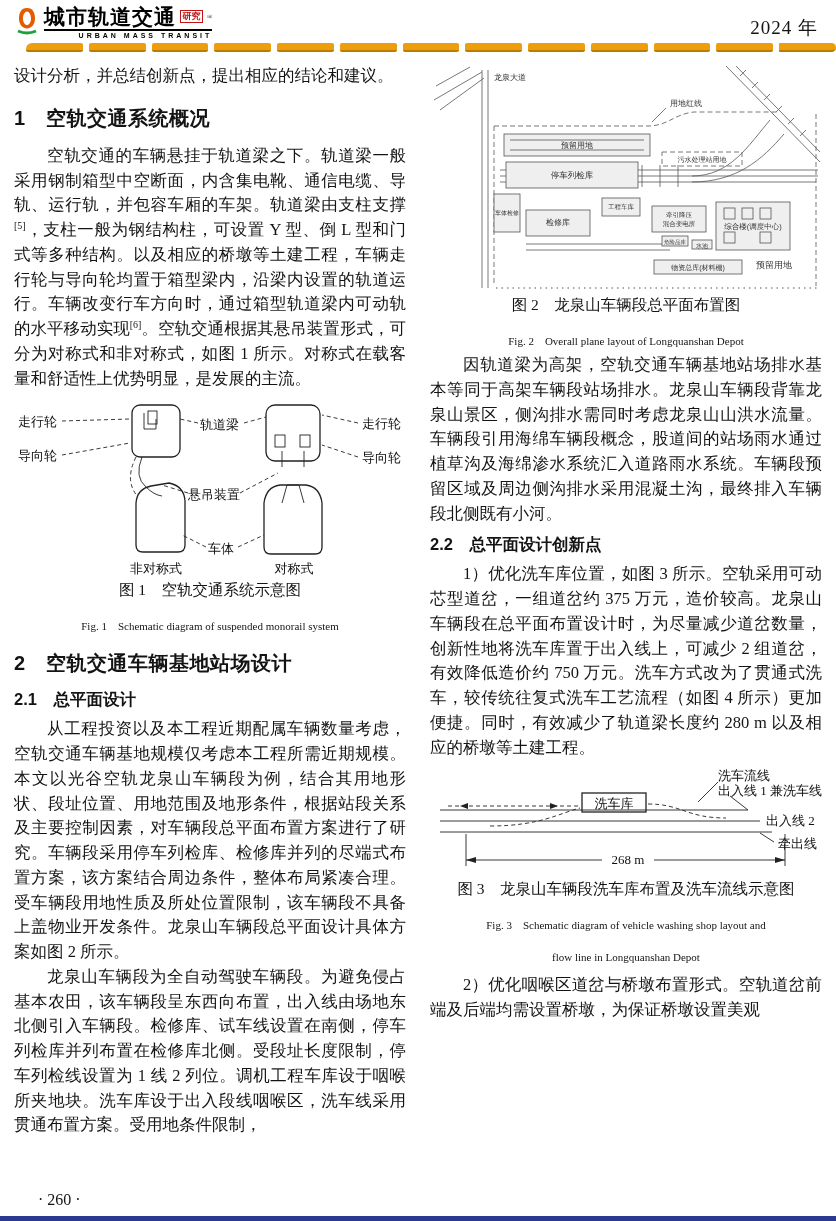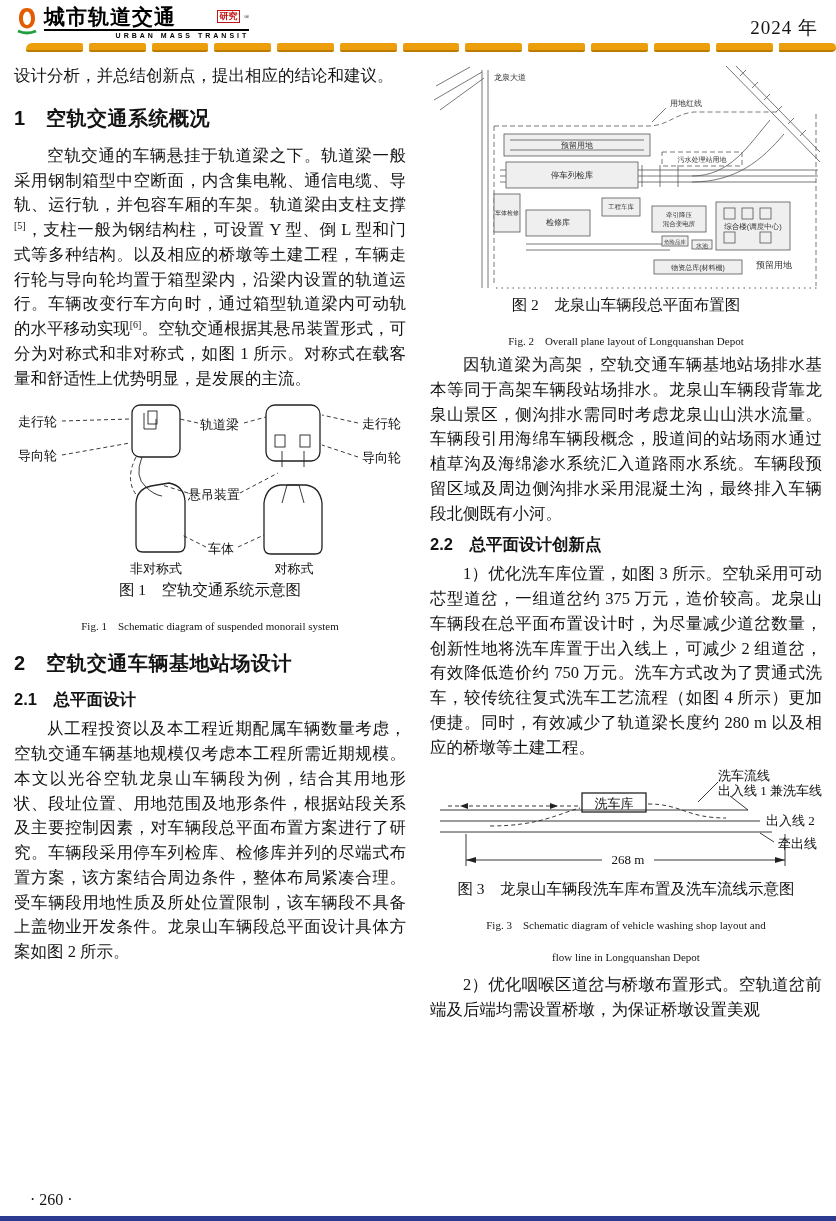--- a/index.html
+++ b/index.html
@@ -8,21 +8,21 @@
   
   .masthead{display:flex;justify-content:space-between;align-items:flex-end;
             padding:7px 18px 0 14px;height:34px;}
   .logo{display:flex;align-items:flex-start;gap:4px;}
   .logo-block{display:flex;flex-direction:column;}
   .logo-line1{display:flex;align-items:center;gap:4px;}
   .logo-title{font-family:"Liberation Sans","DejaVu Sans",sans-serif;font-weight:900;
               font-size:21px;letter-spacing:1px;color:#000;line-height:1;}
   .stamp{display:inline-block;width:21px;color:#c41111;border:1.5px solid #c41111;
          font-size:9px;font-weight:bold;line-height:9px;text-align:center;
-         word-break:break-all;padding:1px 0;font-family:"Liberation Sans",sans-serif;margin-left:37px;}
+         word-break:break-all;padding:1px 0;font-family:"Liberation Sans",sans-serif;}
   .reg{font-size:7px;vertical-align:top;color:#000;}
   .logo-rule{border-top:2.5px solid #000;margin-top:2px;}
   .logo-sub{font-family:"Liberation Sans","DejaVu Sans",sans-serif;font-size:7px;
             font-weight:bold;letter-spacing:3px;color:#000;text-align:right;line-height:1.4;}
   .year{font-size:19px;margin-top:10px;letter-spacing:1px;}
   
   .train-bar{display:flex;gap:6px;height:9px;margin:2px 0 0 26px;padding-right:0;}
   .train-bar .seg{flex:1;background:#ED9E0C;border-bottom:2px solid #BA7B00;
                   border-radius:2px;}
   .train-bar .seg:last-child{border-radius:2px 10px 10px 2px;}
@@ -34,21 +34,21 @@
   p.noindent{text-indent:0;}
   sup{font-size:10px;vertical-align:super;line-height:0;}
   h1.sec{font-family:"Liberation Sans","DejaVu Sans",sans-serif;font-size:20px;
          font-weight:bold;margin:16px 0 12px 0;letter-spacing:.5px;}
   h2.subsec{font-family:"Liberation Sans","DejaVu Sans",sans-serif;font-size:16.5px;
             font-weight:bold;margin:8px 0 6px 0;}
   .fig{margin:8px 0 4px 0;}
   .fig svg{display:block;}
   .cap-zh{text-align:center;font-size:15.5px;margin-top:3px;}
   .cap-en{text-align:center;font-size:11px;margin-top:18px;}
-  .pagenum{position:absolute;left:30px;bottom:12px;font-size:16px;}
+  .pagenum{position:absolute;left:38px;bottom:12px;font-size:16px;}
   .bottom-rule{position:absolute;left:0;bottom:0;width:100%;height:5px;background:#2b3990;}
   
   .ln{fill:none;stroke:#222;stroke-width:1.3;}
   .thin{fill:none;stroke:#222;stroke-width:.9;}
   .dash{fill:none;stroke:#222;stroke-width:.9;stroke-dasharray:4 3;}
   .flabel{font-size:13px;fill:#111;font-family:"Liberation Serif",serif;}
   .g2{fill:none;stroke:#555;stroke-width:.8;}
   .g2d{fill:none;stroke:#555;stroke-width:.8;stroke-dasharray:5 3;}
   .g2dot{fill:none;stroke:#555;stroke-width:1;stroke-dasharray:1.5 4;}
   .g2f{fill:#efefef;stroke:#555;stroke-width:.8;}
@@ -144,20 +144,21 @@
           <text class="flabel" x="280" y="174" text-anchor="middle" font-size="14.5">对称式</text>
         </svg>
         <div class="cap-zh">图 1　空轨交通系统示意图</div>
         <div class="cap-en">Fig. 1　Schematic diagram of suspended monorail system</div>
       </div>
 
       <h1 class="sec">2　空轨交通车辆基地站场设计</h1>
       <h2 class="subsec">2.1　总平面设计</h2>
 
       <p class="body">从工程投资以及本工程近期配属车辆数量考虑，空轨交通车辆基地规模仅考虑本工程所需近期规模。本文以光谷空轨龙泉山车辆段为例，结合其用地形状、段址位置、用地范围及地形条件，根据站段关系及主要控制因素，对车辆段总平面布置方案进行了研究。车辆段采用停车列检库、检修库并列的尽端式布置方案，该方案结合周边条件，整体布局紧凑合理。受车辆段用地性质及所处位置限制，该车辆段不具备上盖物业开发条件。龙泉山车辆段总平面设计具体方案如图 2 所示。</p>
+      <p class="body">龙泉山车辆段为全自动驾驶车辆段。为避免侵占基本农田，该车辆段呈东西向布置，出入线由场地东北侧引入车辆段。检修库、试车线设置在南侧，停车列检库并列布置在检修库北侧。受段址长度限制，停车列检线设置为 1 线 2 列位。调机工程车库设于咽喉所夹地块。洗车库设于出入段线咽喉区，洗车线采用贯通布置方案。受用地条件限制，</p>
     </div>
 
     <div class="col">
 
       <div class="fig" style="margin-top:0">
         <svg width="392" height="228" viewBox="0 0 392 228">
 
           <path class="g2" d="M52,6 V224 M58,6 V224"></path>
           <path class="g2" d="M6,22 L40,3 M4,36 L52,8 M10,46 L54,14"></path>
 

